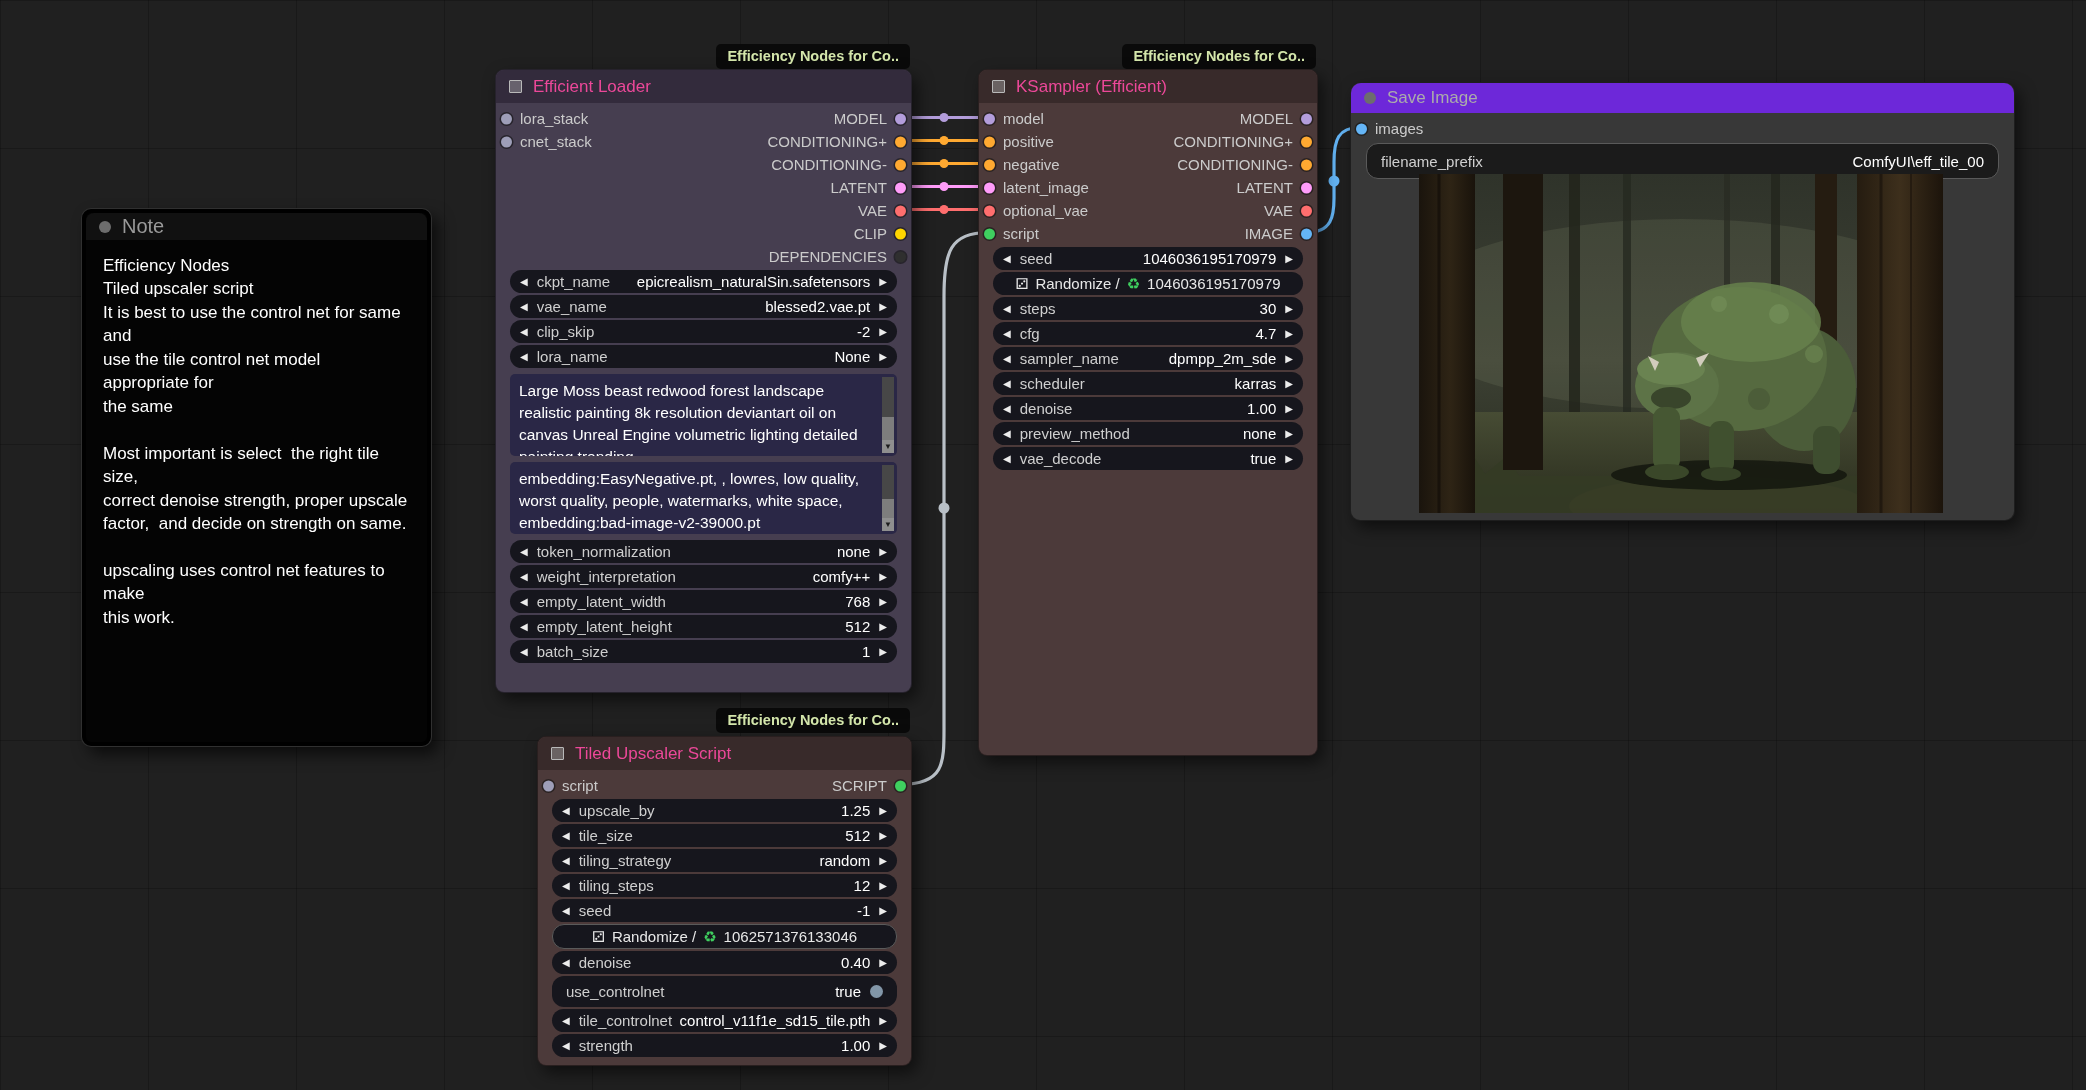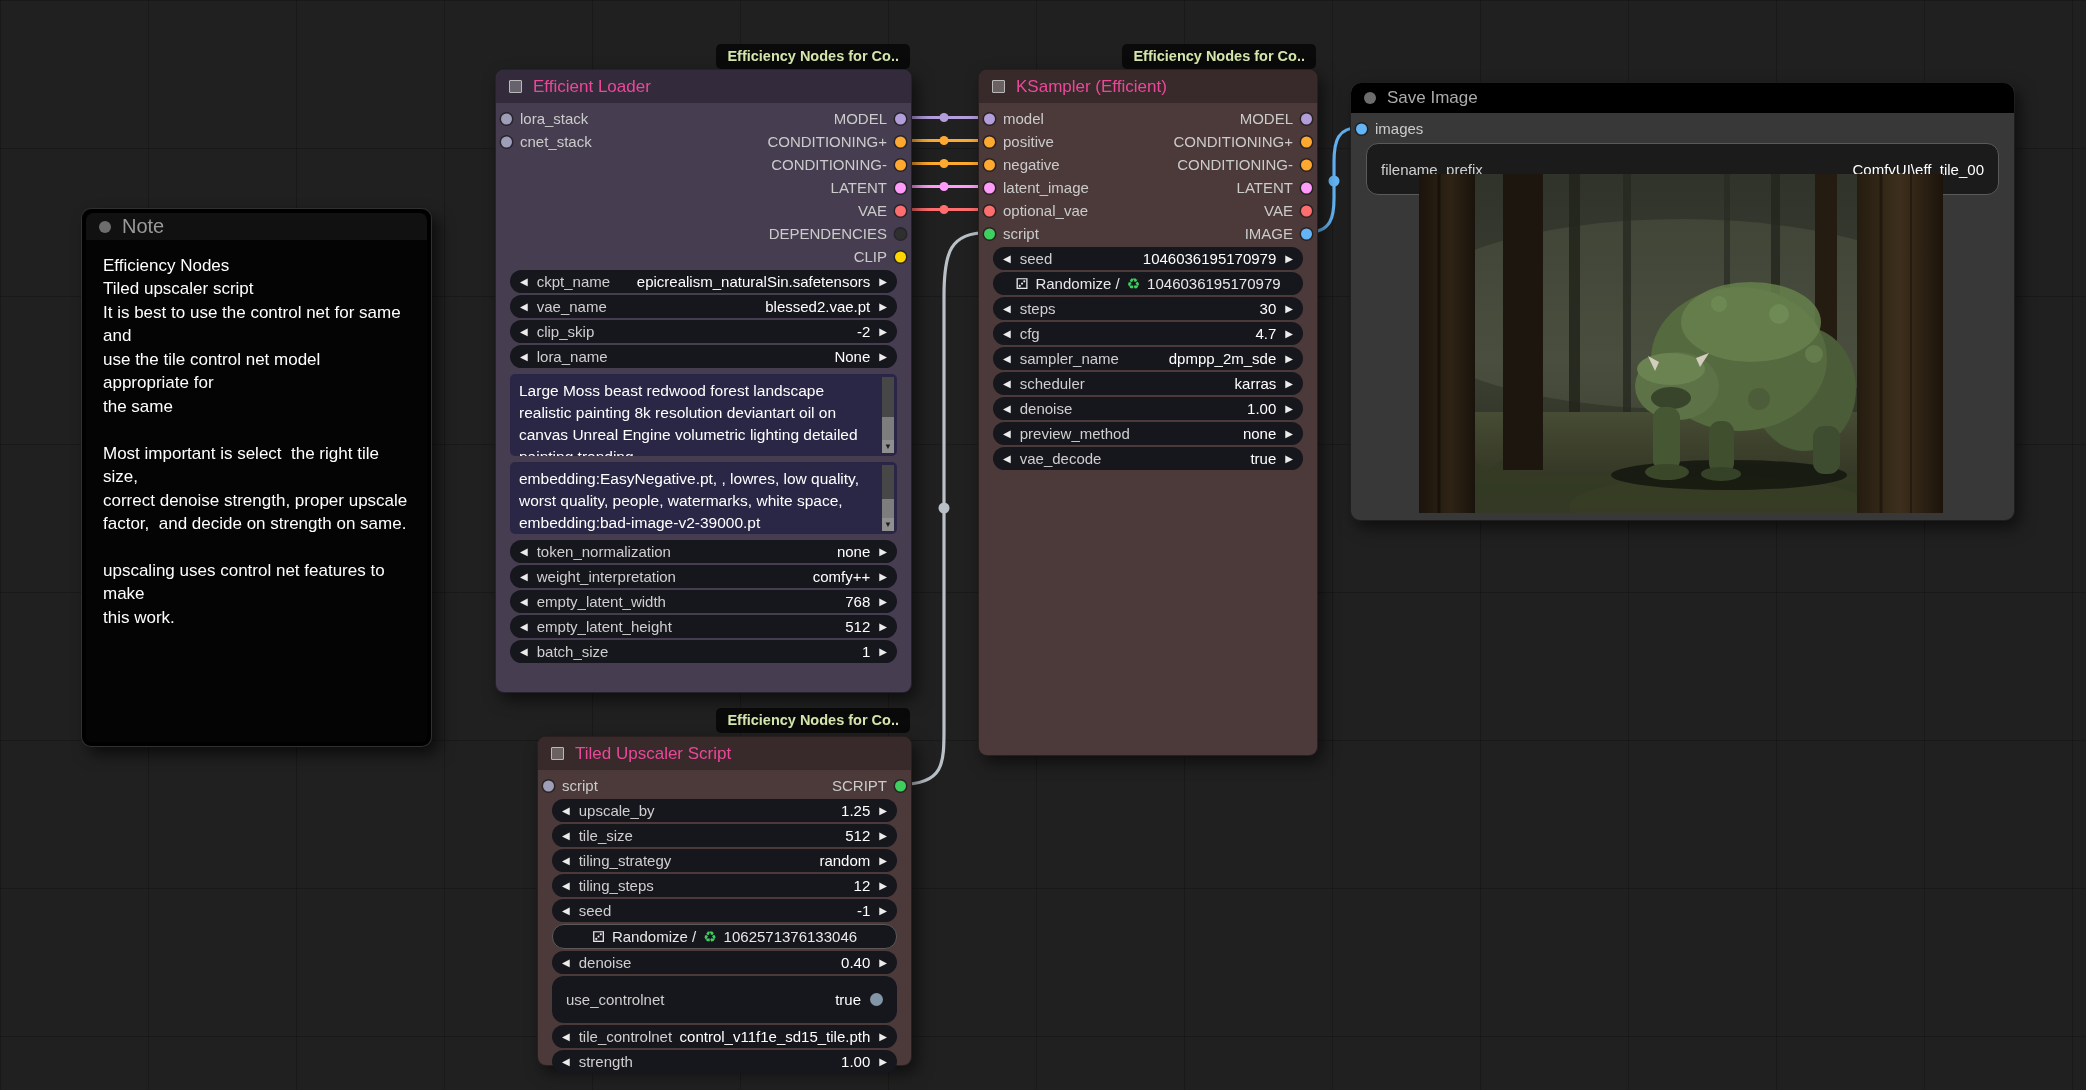--- a/index.html
+++ b/index.html
@@ -33,21 +33,21 @@
   .dot.out{right:5px;}
   .c-model{background:#B39DDB}.c-cond{background:#FFA931}.c-latent{background:#FF9CF9}
   .c-vae{background:#FF6E6E}.c-clip{background:#FFD500}.c-image{background:#64B5F6}
   .c-script{background:#3FCF5F}.c-stack{background:#9E9EB8}.c-dep{background:#2F2F2F}
 
   
   .w{height:23px;border-radius:12px;background:#16161d;margin:2px 14px;display:flex;align-items:center;padding:0 10px;font-size:15px;color:#cfcfcf;}
   .w .arr{font-size:10px;color:#ececec;line-height:1;flex:0 0 auto;}
   .w .lbl{margin-left:9px;white-space:nowrap;}
   .w .val{margin-left:auto;margin-right:9px;color:#fff;white-space:nowrap;}
-  .w.noarr{padding:12px 14px;}
+  .w.noarr{padding:4px 14px;}
   .w.noarr .lbl{margin-left:0;}
   .w.noarr .val{margin-right:0;}
   .w.rand{justify-content:center;gap:7px;color:#e8e8e8;}
   .w.rand .dice{color:#e9e9e9;font-size:15px;}
   .w.rand .recycle{color:#3fcf5f;font-size:15px;}
   .togdot{width:13px;height:13px;border-radius:50%;background:#8296a8;margin-left:9px;flex:0 0 auto;}
 
   
   .prompt{margin:6px 14px;background:#2a2746;border-radius:5px;position:relative;overflow:hidden;}
   .prompt .ptext{padding:6px 26px 6px 9px;color:#fff;font-size:15.5px;line-height:1.42;}
@@ -59,21 +59,21 @@
   .badge{position:absolute;height:25px;line-height:25px;padding:0 11px;background:#0a0a0a;color:#d4e6ab;font-size:14.5px;font-weight:bold;border-radius:5px;white-space:nowrap;}
 
   
   .loader{left:495px;top:69px;width:415px;height:622px;background:#463e50;}
   .loader .nheader{background:#332b3c;height:33px;}
   .ksampler{left:978px;top:69px;width:338px;height:685px;background:#4c3a3a;}
   .ksampler .nheader{background:#382a2a;height:33px;}
   .tiled{left:537px;top:736px;width:373px;height:328px;background:#4c3a3a;}
   .tiled .nheader{background:#382a2a;height:33px;}
   .save{left:1350px;top:82px;width:663px;height:437px;background:#383838;border-radius:10px;}
-  .save .nheader{background:#000000;height:30px;color:#ababab;border-radius:10px 10px 0 0;}
+  .save .nheader{background:#6d28d9;height:30px;color:#ababab;border-radius:10px 10px 0 0;}
   .save .w{border:1px solid #5a5a5a;background:#1b1b1b;height:26px;margin:3px 15px;}
   .note{left:82px;top:209px;width:341px;height:529px;background:#040404;border:4px solid #000;box-shadow:0 0 0 1px #303030, 7px 8px 16px rgba(0,0,0,.65);}
   .note .nheader{background:#111;height:27px;color:#9a9a9a;font-size:20px;}
   .ntext{padding:14px 17px;color:#fff;font-size:17px;line-height:1.38;white-space:pre-wrap;}
 
   .preview{position:absolute;left:68px;top:91px;width:524px;height:339px;}
   .preview svg{display:block;width:100%;height:100%;}
 </style>
 </head>
 <body>
@@ -144,26 +144,26 @@
       </div>
       <div class="srow">
         <span class="sr">LATENT</span>
         <span class="dot out c-latent"></span>
       </div>
       <div class="srow">
         <span class="sr">VAE</span>
         <span class="dot out c-vae"></span>
       </div>
       <div class="srow">
+        <span class="sr">CLIP</span>
+        <span class="dot out c-clip"></span>
+      </div>
+      <div class="srow">
         <span class="sr">DEPENDENCIES</span>
         <span class="dot out c-dep"></span>
-      </div>
-      <div class="srow">
-        <span class="sr">CLIP</span>
-        <span class="dot out c-clip"></span>
       </div>
     </div>
 
     <div class="w">
       <span class="arr">◀</span>
       <span class="lbl">ckpt_name</span>
       <span class="val">epicrealism_naturalSin.safetensors</span>
       <span class="arr">▶</span>
     </div>
     <div class="w">

